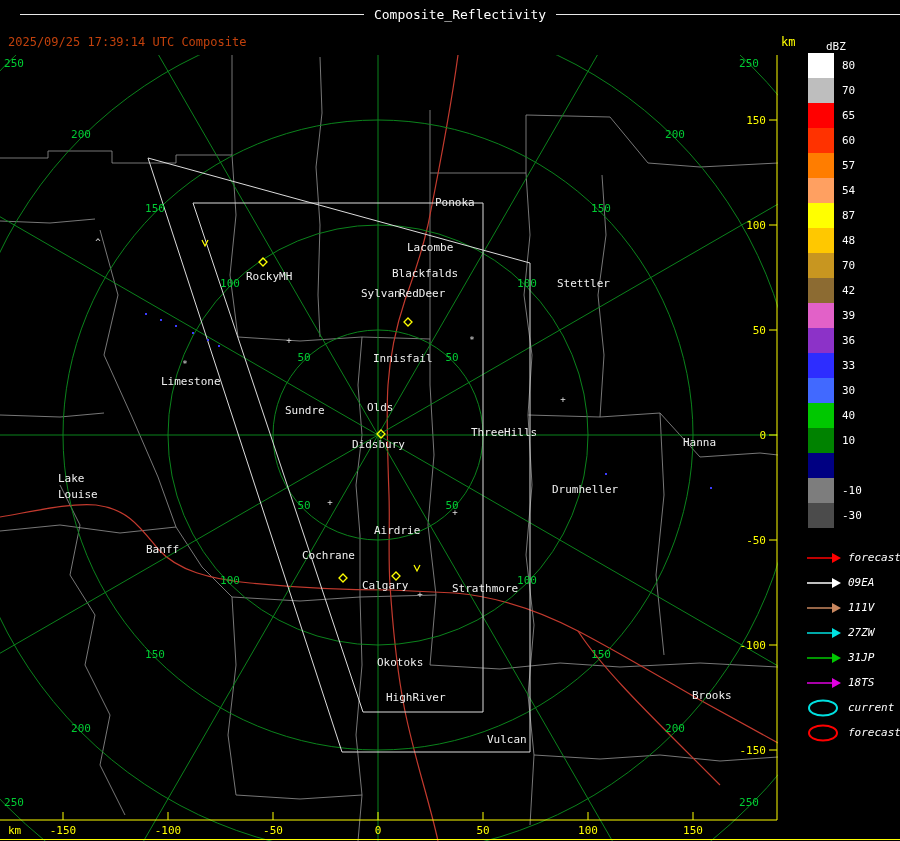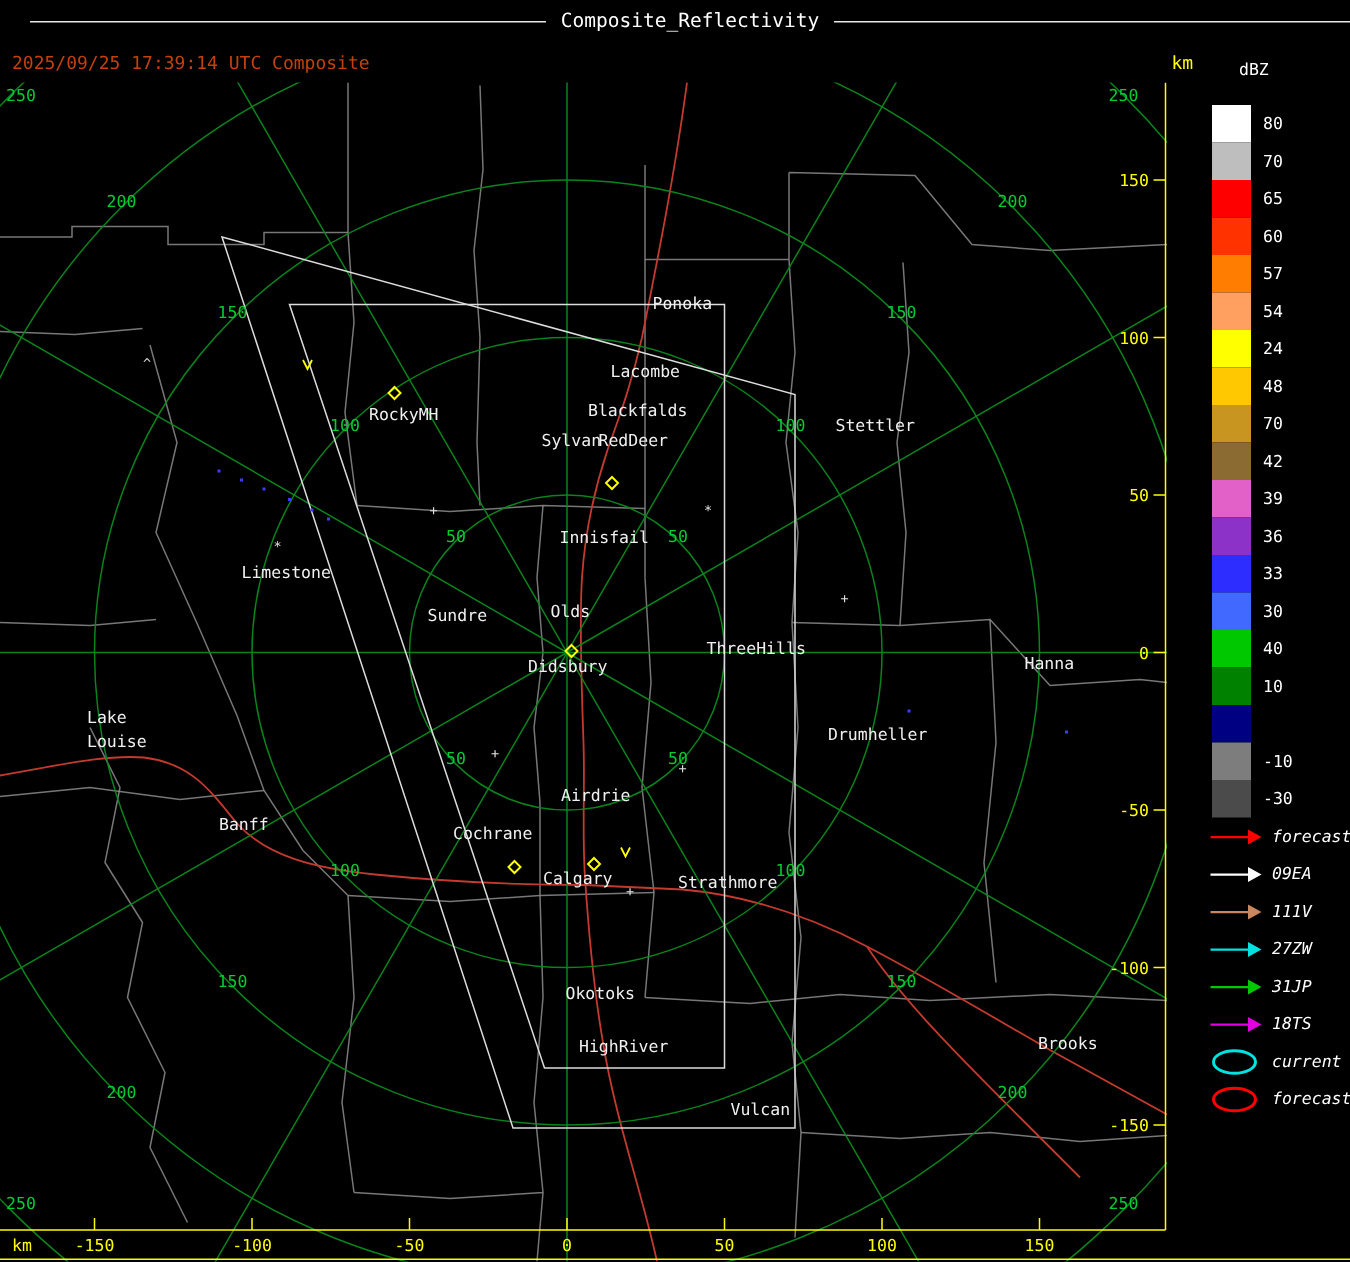--- a/index.html
+++ b/index.html
@@ -5,21 +5,21 @@
   html,body{margin:0;padding:0;background:#000;width:900px;height:841px;overflow:hidden;
     font-family:"DejaVu Sans Mono","Liberation Mono",monospace;}
   .titlebar{position:absolute;top:0;left:10px;width:900px;height:28px;display:flex;align-items:center;}
   .titlebar .hline{flex:1;height:0;border-top:1px solid #e8e8e8;margin:0 10px;}
   .title-text{color:#ffffff;font-size:13px;white-space:nowrap;}
   .ts{position:absolute;top:35px;left:8px;color:#c2410c;font-size:12px;}
   .km-top{position:absolute;top:35px;left:781px;color:#ffff00;font-size:12px;}
   #radar{position:absolute;top:55px;left:0;}
   .sidebar{position:absolute;top:0;left:778px;width:122px;height:671px;text-align:center;}
   .dbz{position:absolute;top:40px;left:48px;color:#ffffff;font-size:11px;}
-  #colorscale{position:absolute;top:70px;left:30px;}
+  #colorscale{position:absolute;top:53px;left:30px;}
   .cs-row{display:flex;align-items:center;height:25px;}
   .cs-swatch{display:inline-block;width:26px;height:25px;}
   .cs-label{color:#ffffff;font-size:11px;margin-left:8px;}
   #legend{position:absolute;top:545px;left:28px;}
   .lg-row{display:flex;align-items:center;height:25px;}
   .lg-label{color:#ffffff;font-size:11px;margin-left:6px;font-style:italic;}
   .bottom-line{position:absolute;top:839px;left:0;width:900px;height:0;border-top:1px solid #ffff00;}
   
   .boundary{stroke:#8c8c8c;stroke-width:1;fill:none;opacity:.85;}
   .road{stroke:#c33a2e;stroke-width:1.2;fill:none;}
@@ -240,21 +240,21 @@
       <div class="cs-row">
         <span class="cs-swatch" style="background: rgb(255, 125, 0);"></span>
         <span class="cs-label">57</span>
       </div>
       <div class="cs-row">
         <span class="cs-swatch" style="background: rgb(255, 160, 97);"></span>
         <span class="cs-label">54</span>
       </div>
       <div class="cs-row">
         <span class="cs-swatch" style="background: rgb(255, 255, 0);"></span>
-        <span class="cs-label">24</span>
+        <span class="cs-label">87</span>
       </div>
       <div class="cs-row">
         <span class="cs-swatch" style="background: rgb(255, 200, 0);"></span>
         <span class="cs-label">48</span>
       </div>
       <div class="cs-row">
         <span class="cs-swatch" style="background: rgb(200, 150, 32);"></span>
         <span class="cs-label">70</span>
       </div>
       <div class="cs-row">

